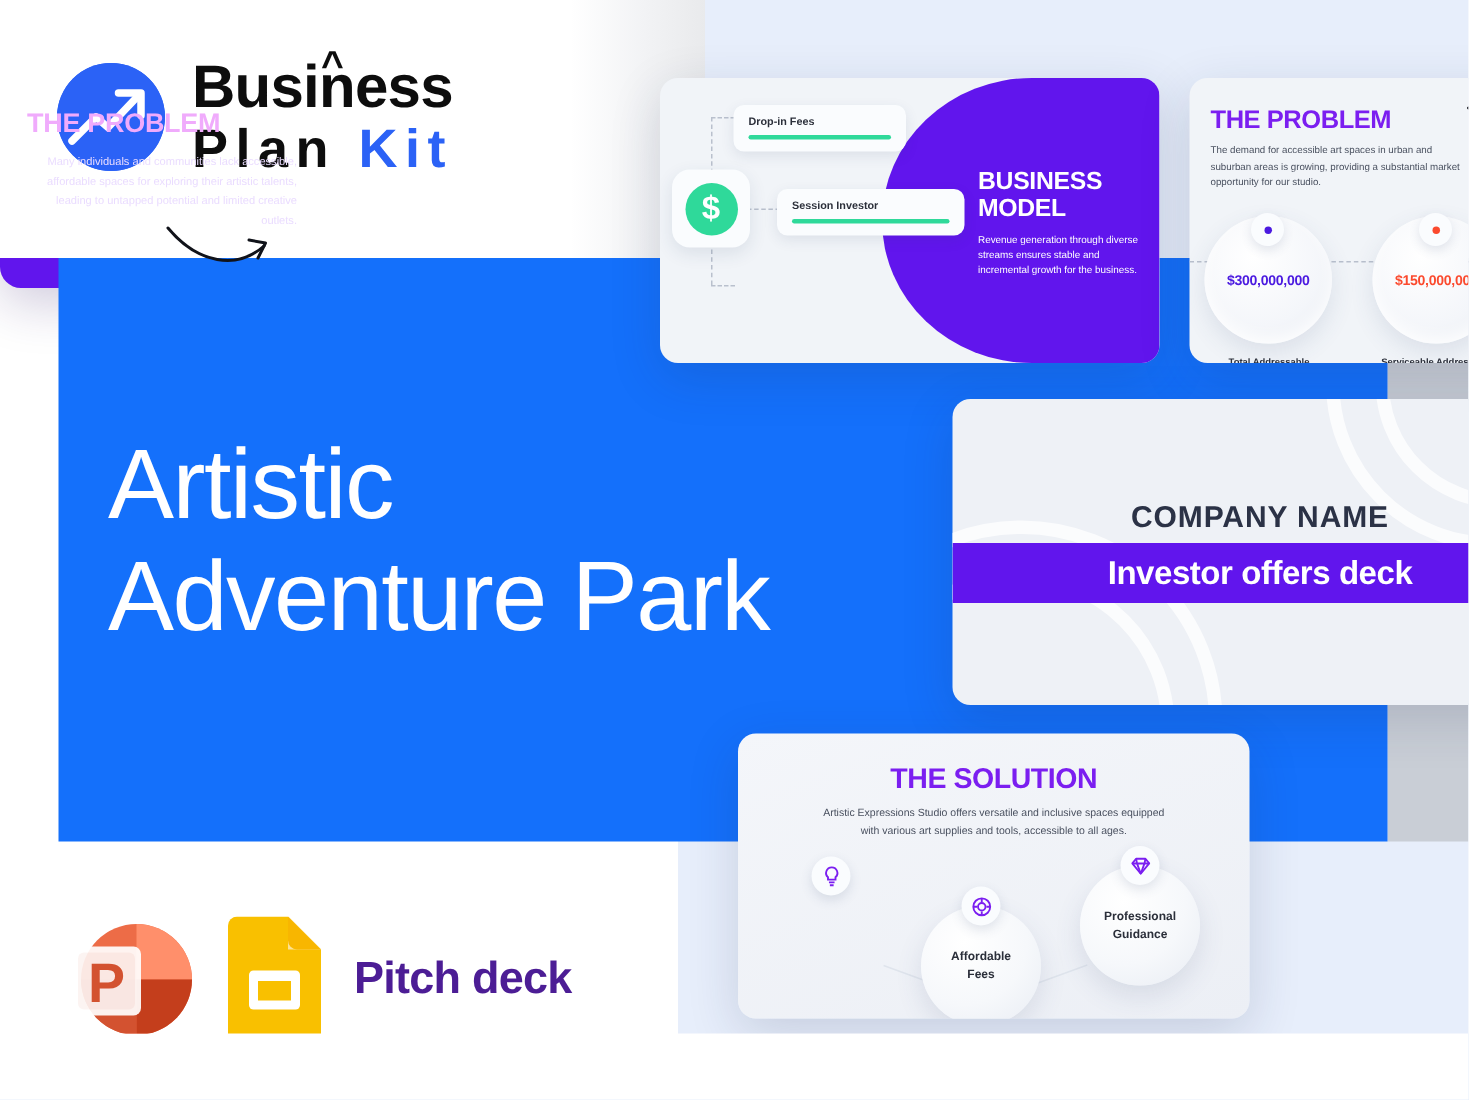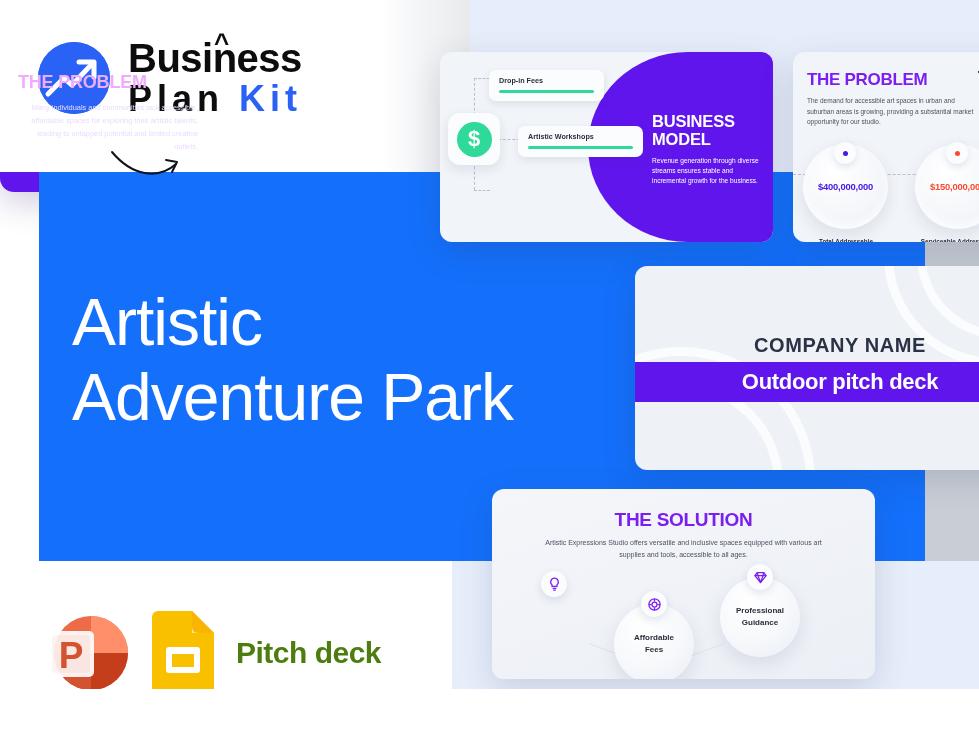--- a/index.html
+++ b/index.html
@@ -31,21 +31,21 @@
   .logo-l2 .kit{color:#2b62f6;}
 
   
   .hero-title{position:absolute;left:72px;top:285px;color:#ffffff;font-size:66px;line-height:1.14;
      font-weight:400;letter-spacing:-1px;white-space:pre-line;}
 
   
   .badges{position:absolute;left:40px;top:608px;display:flex;align-items:center;gap:22px;}
   .ppt-icon{width:90px;height:90px;position:relative;flex:0 0 auto;}
   .gs-icon{width:62px;height:84px;position:relative;flex:0 0 auto;}
-  .badge-label{font-size:30px;font-weight:bold;color:#4d7c0f;letter-spacing:-0.5px;}
+  .badge-label{font-size:30px;font-weight:bold;color:#4c1d95;letter-spacing:-0.5px;}
 
   
   .slide{position:absolute;background:#f1f4f8;border-radius:12px;overflow:hidden;
      box-shadow:0 10px 34px rgba(30,45,80,.16);}
 
   
   #slide-bm{left:440px;top:52px;width:333px;height:190px;}
   #slide-bm .bm-purple{position:absolute;right:0;top:0;width:185px;height:190px;background:#6115ed;
      border-radius:100px 0 0 100px / 95px 0 0 95px;}
   #slide-bm .bm-h{position:absolute;left:212px;top:60px;width:120px;color:#fff;font-size:16.5px;
@@ -87,21 +87,21 @@
   #slide-ip{left:635px;top:266px;width:410px;height:204px;background:#eef1f6;}
   #slide-ip .ip-ring{position:absolute;border:9px solid rgba(255,255,255,.75);border-radius:50%;}
   #slide-ip .ip-name{position:absolute;left:0;right:0;top:68px;text-align:center;font-size:20px;
      font-weight:bold;color:#2b3246;letter-spacing:.6px;}
   #slide-ip .ip-band{position:absolute;left:0;right:0;top:96px;height:40px;background:#6115ed;
      display:flex;align-items:center;justify-content:center;}
   #slide-ip .ip-band span{color:#fff;font-size:22px;font-weight:bold;letter-spacing:-.3px;}
 
   
   #slide-sol{left:492px;top:489px;width:341px;height:190px;
-     background:linear-gradient(160deg,#f4f6fa 0%,#eceff5 100%);padding-left:42px;}
+     background:linear-gradient(160deg,#f4f6fa 0%,#eceff5 100%);}
   #slide-sol .sol-h{position:absolute;left:0;right:0;top:20px;text-align:center;font-size:19px;
      font-weight:bold;color:#7b1ef0;letter-spacing:-.3px;}
   #slide-sol .sol-p{position:absolute;left:50px;right:50px;top:48px;text-align:center;font-size:7px;
      line-height:1.72;color:#4a5160;}
   .sol-circ{position:absolute;border-radius:50%;
      background:radial-gradient(circle at 36% 30%,#ffffff 0%,#f6f8fb 55%,#e8ecf3 100%);
      box-shadow:0 7px 18px rgba(60,80,120,.13);display:flex;align-items:center;justify-content:center;
      text-align:center;font-size:8px;font-weight:bold;color:#2b2f3a;line-height:1.45;white-space:pre-line;}
   #sol-c1{left:22px;top:95px;width:80px;height:80px;}
   #sol-c2{left:122px;top:115px;width:80px;height:80px;}
@@ -187,21 +187,21 @@
 
     <div class="bm-dollarbox">
       <div class="bm-dollar">$</div>
     </div>
 
     <div class="bm-node" id="bm-n1">
       <div class="t">Drop-in Fees</div>
       <div class="bar"></div>
     </div>
     <div class="bm-node" id="bm-n2">
-      <div class="t">Artistic Workshops</div>
+      <div class="t">Session Investor</div>
       <div class="bar"></div>
     </div>
 
     <div class="bm-h">BUSINESS
 MODEL</div>
     <div class="bm-p">Revenue generation through diverse streams ensures stable and incremental growth for the business.</div>
   </div>
 
   <div class="slide" id="slide-mk">
     <div class="mk-h">THE PROBLEM</div>
@@ -212,42 +212,42 @@
         <path d="M56 34 L65 45 L52 47" stroke="#11131a" stroke-width="2" fill="none" stroke-linecap="round" stroke-linejoin="round"></path>
       </svg>
     </div>
 
     <div class="dash-h" style="left:0;top:122px;width:252px;"></div>
 
     <div class="mk-circ" id="mk-c1">
       <div class="mk-dot">
           <i style="background:#4b1ae0"></i>
         </div>
-      <div class="val" style="color:#4b1ae0">$400,000,000</div>
+      <div class="val" style="color:#4b1ae0">$300,000,000</div>
     </div>
     <div class="mk-circ" id="mk-c2">
       <div class="mk-dot">
           <i style="background:#fb4a2e"></i>
         </div>
       <div class="val" style="color:#fb4a2e">$150,000,000</div>
     </div>
     <div class="mk-cap" id="mk-l1">Total Addressable
 Market (TAM)</div>
     <div class="mk-cap" id="mk-l2">Serviceable Addressable
 Market (SAM)</div>
   </div>
 
   <div class="slide" id="slide-ip">
     <div class="ip-ring" style="right:-40px;top:-95px;width:150px;height:150px;"></div>
     <div class="ip-ring" style="right:-62px;top:-122px;width:205px;height:205px;"></div>
     <div class="ip-ring" style="left:-60px;bottom:-118px;width:190px;height:190px;"></div>
     <div class="ip-ring" style="left:-88px;bottom:-145px;width:250px;height:250px;"></div>
     <div class="ip-name">COMPANY NAME</div>
     <div class="ip-band">
-      <span>Outdoor pitch deck</span>
+      <span>Investor offers deck</span>
     </div>
   </div>
 
   <div class="slide" id="slide-sol">
     <div class="sol-h">THE SOLUTION</div>
     <div class="sol-p">Artistic Expressions Studio offers versatile and inclusive spaces equipped with various art supplies and tools, accessible to all ages.</div>
 
     <div class="sol-link" style="left:96px;top:160px;width:34px;transform:rotate(20deg);"></div>
     <div class="sol-link" style="left:198px;top:160px;width:36px;transform:rotate(-20deg);"></div>
 

